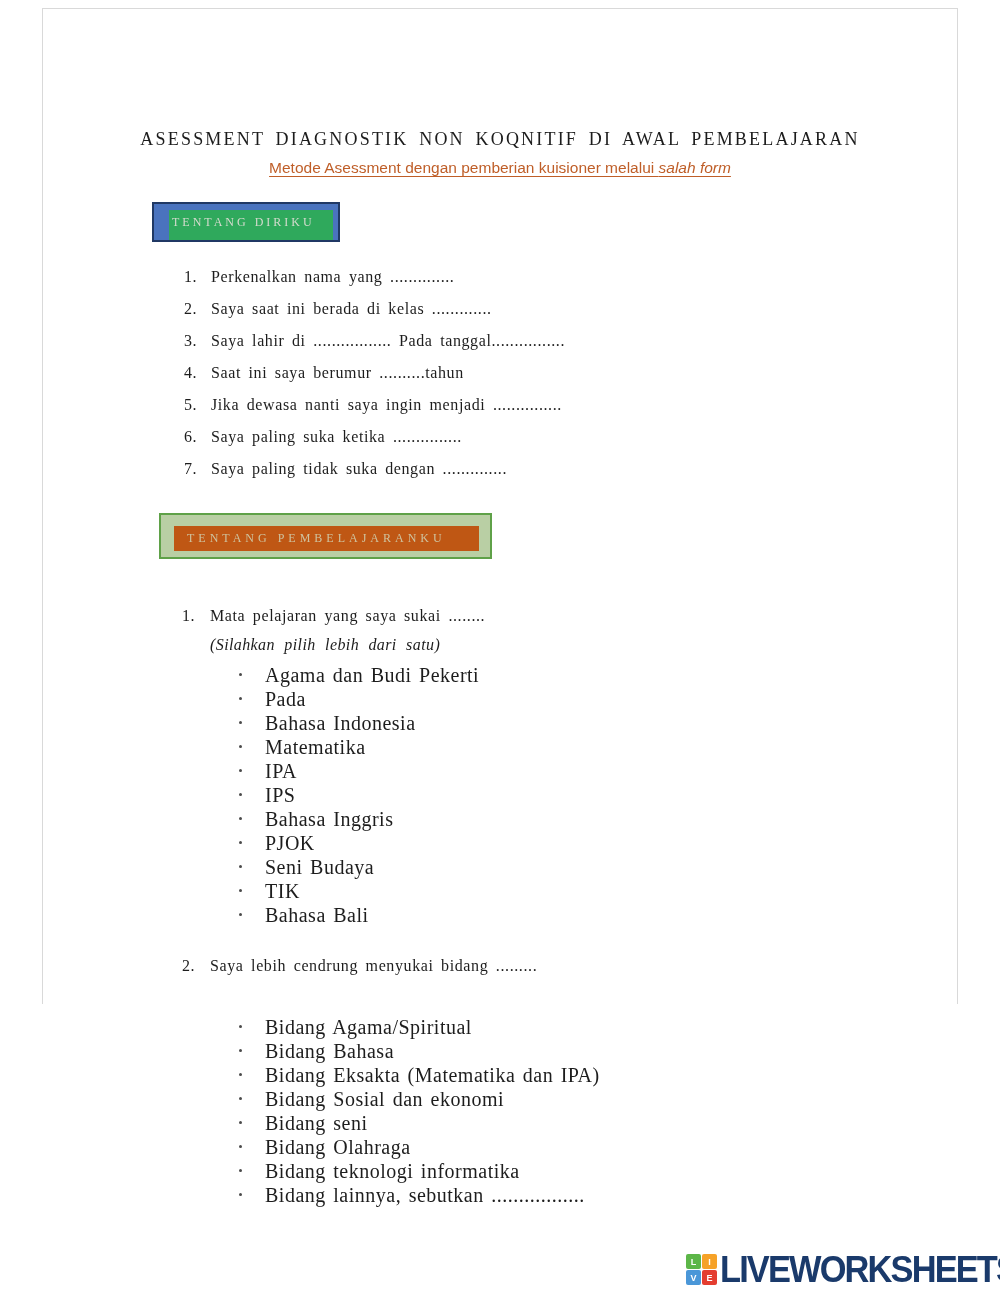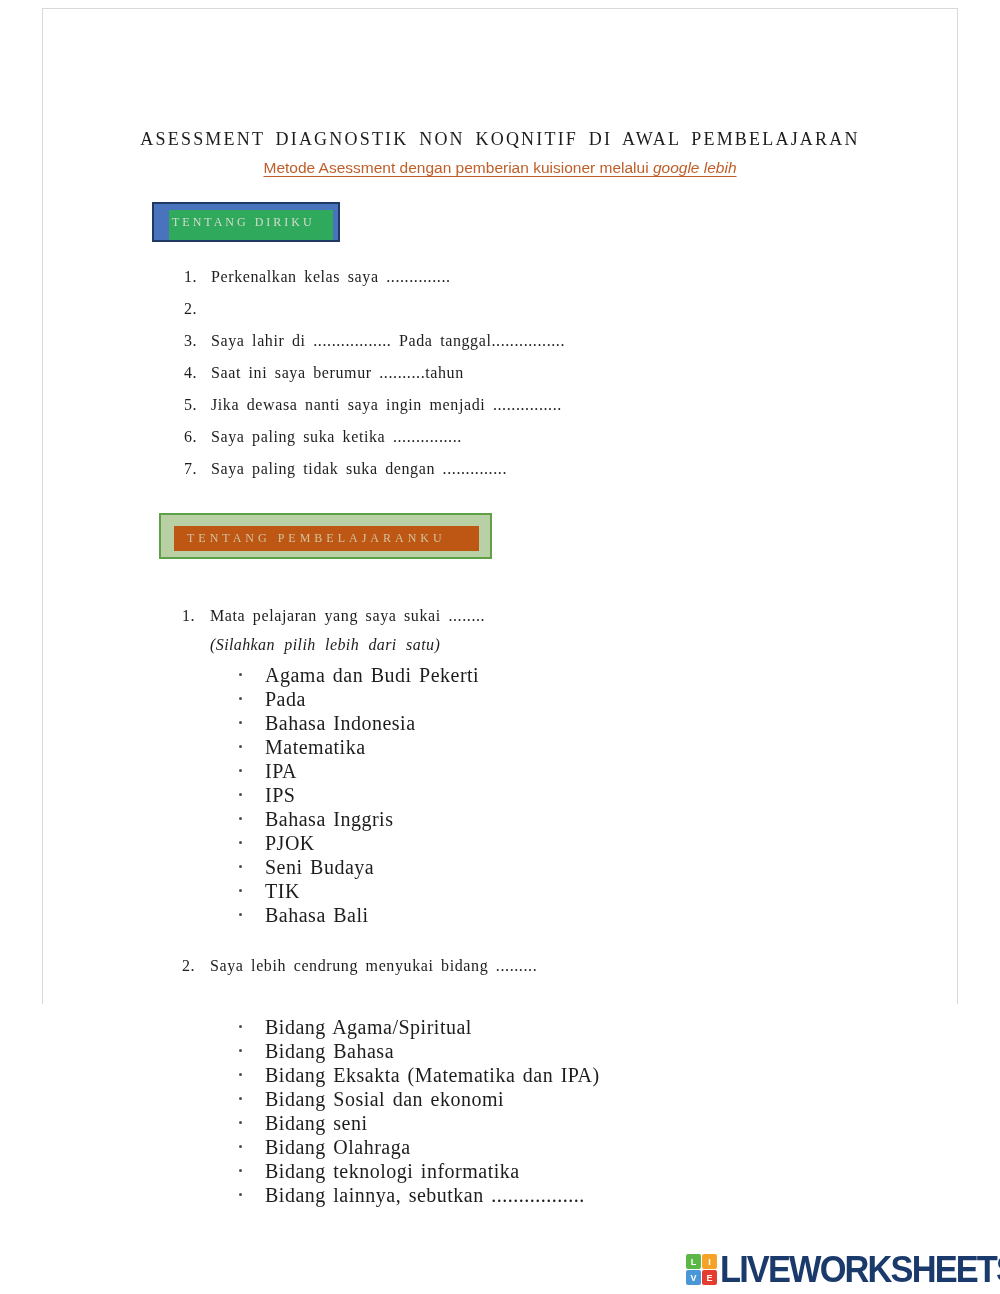--- a/index.html
+++ b/index.html
@@ -59,36 +59,37 @@
   .logo-text{font-family:"Liberation Sans",sans-serif;font-weight:bold;font-size:37px;line-height:31px;
              color:#1a3a6b;letter-spacing:-2px;transform:scaleX(0.93);transform-origin:left center;white-space:nowrap;}
 </style>
 </head>
 <body>
 
 <div class="page">
 
   <div class="title">ASESSMENT DIAGNOSTIK NON KOQNITIF DI AWAL PEMBELAJARAN</div>
 
-  <div class="subtitle"><span>Metode Asessment dengan pemberian kuisioner melalui </span><span class="it">google lebih</span></div>
+  <div class="subtitle"><span>Metode Asessment dengan pemberian kuisioner melalui </span><span class="it">salah form</span></div>
 
   <div class="box1">
     <div class="box1-green"></div>
     <div class="box1-label">TENTANG DIRIKU</div>
   </div>
 
   <div class="about-list">
 
       <div class="about-row">
         <span class="num">1.</span>
-        <span>Perkenalkan kelas saya ..............</span>
+        <span>Perkenalkan nama yang ..............</span>
       </div>
 
       <div class="about-row">
         <span class="num">2.</span>
+        <span>Saya saat ini berada di kelas .............</span>
       </div>
 
       <div class="about-row">
         <span class="num">3.</span>
         <span>Saya lahir di .................  Pada tanggal................</span>
       </div>
 
       <div class="about-row">
         <span class="num">4.</span>
         <span>Saat ini saya berumur ..........tahun</span>

